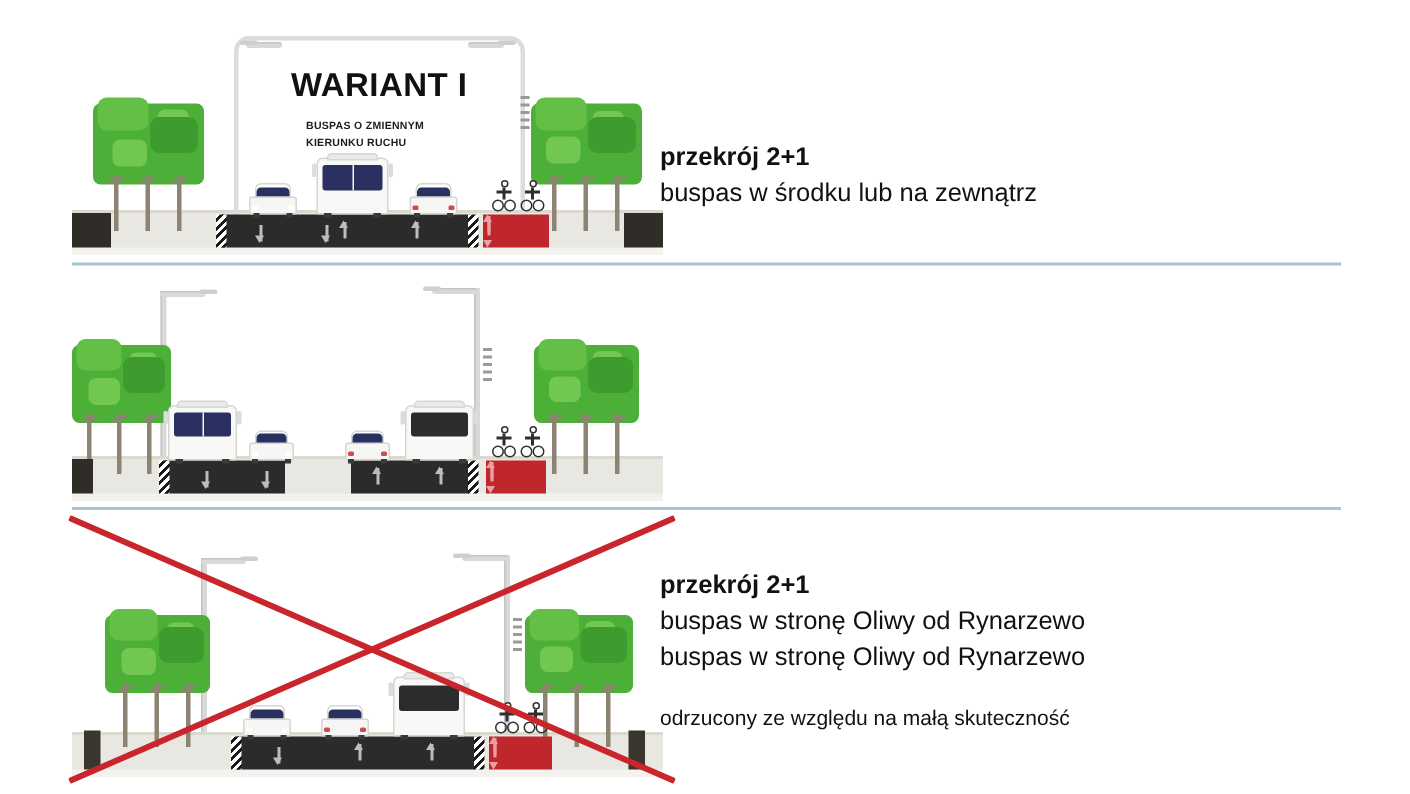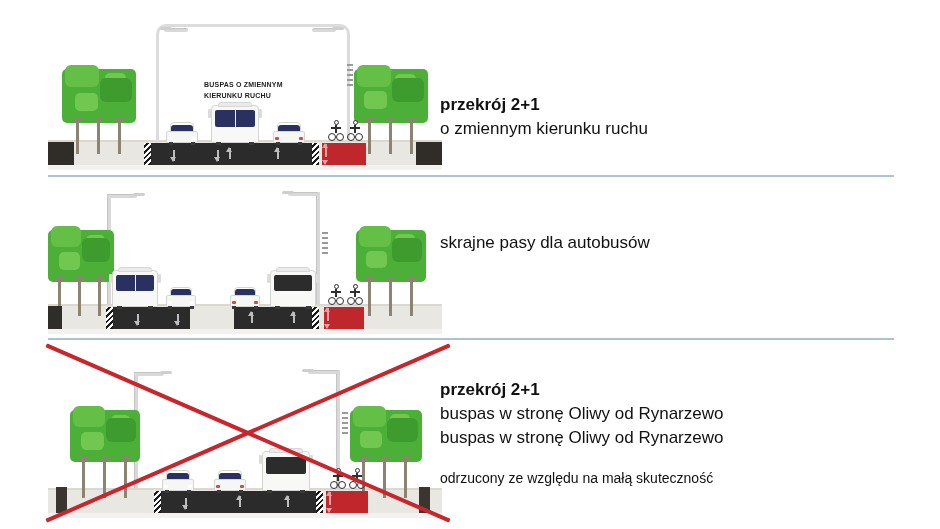--- a/index.html
+++ b/index.html
@@ -263,25 +263,24 @@
 <body>
 
 <div class="page">
 
 
   <div class="divider div1"></div>
   <div class="divider div2"></div>
 
   <div class="textblock tb1">
     <div class="tb-head">przekrój 2+1</div>
-    <div class="tb-line">o zmiennym kierunku ruchu</div>
+    <div class="tb-line">buspas w środku lub na zewnątrz</div>
   </div>
 
   <div class="textblock tb2">
-    <div class="tb-line">skrajne pasy dla autobusów</div>
   </div>
 
   <div class="textblock tb3">
     <div class="tb-head">przekrój 2+1</div>
     <div class="tb-line">buspas w stronę Oliwy od Rynarzewo</div>
     <div class="tb-line">buspas w stronę Oliwy od Rynarzewo</div>
     <div class="tb-note">odrzucony ze względu na małą skuteczność</div>
   </div>
 
   <div class="scene scene-1">
@@ -299,20 +298,21 @@
     <div class="lamp-head" style="left:284px;top:5px;"></div>
 
     <div class="pole-ticks" style="left:299px;top:42px;">
       <span></span>
         <span></span>
         <span></span>
         <span></span>
         <span></span>
     </div>
 
+    <div class="variant-label vl-1" style="left:146px;top:22px;">WARIANT I</div>
     <div class="variant-sub" style="left:156px;top:57px;">BUSPAS O ZMIENNYM</div>
     <div class="variant-sub" style="left:156px;top:68px;">KIERUNKU RUCHU</div>
 
     <div class="tree-group" style="left:14px;top:47px;width:74px;height:85px;">
       <div class="canopy" style="width:74px;height:54px;">
         <div class="blotch" style="left:18%;top:44%;width:30%;height:34%;"></div>
         <div class="blotch" style="left:58%;top:8%;width:28%;height:30%;"></div>
       </div>
       <div class="trunk" style="left:14px;top:48px;height:37px;"></div>
       <div class="trunk" style="left:35px;top:48px;height:37px;"></div>

